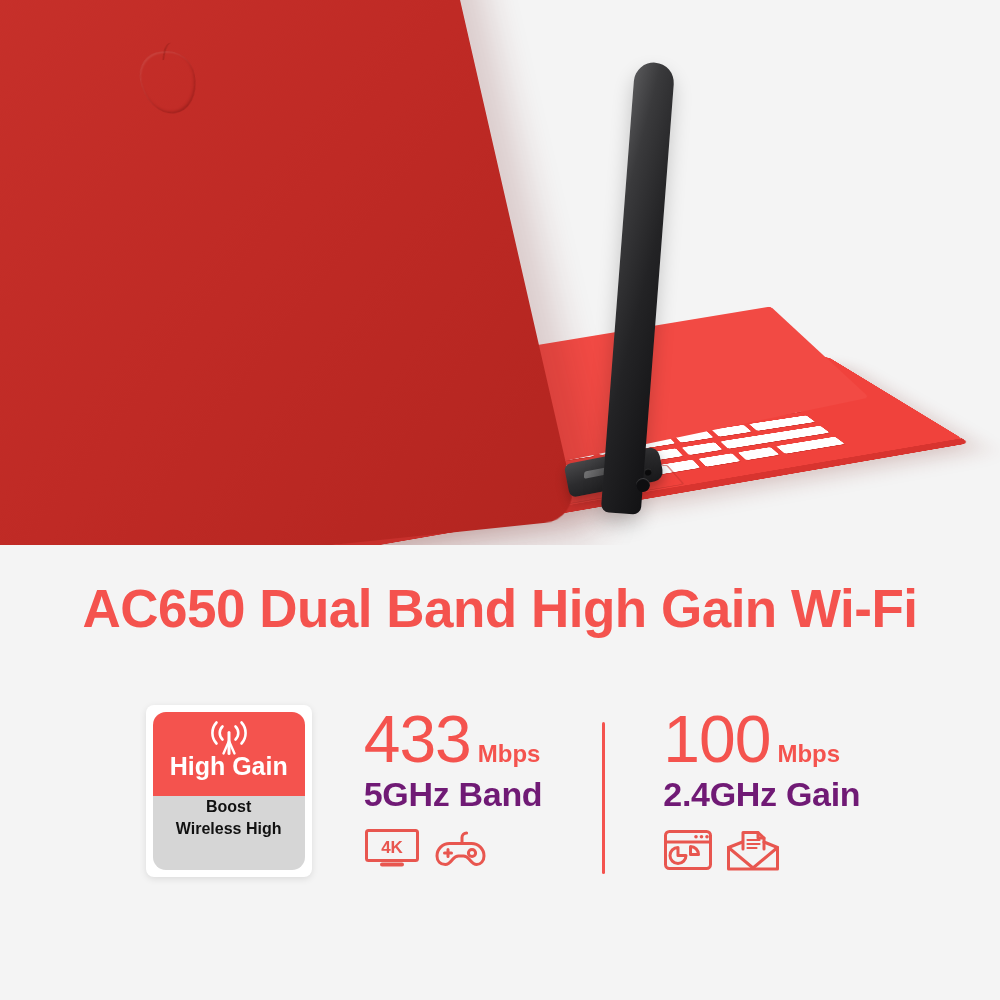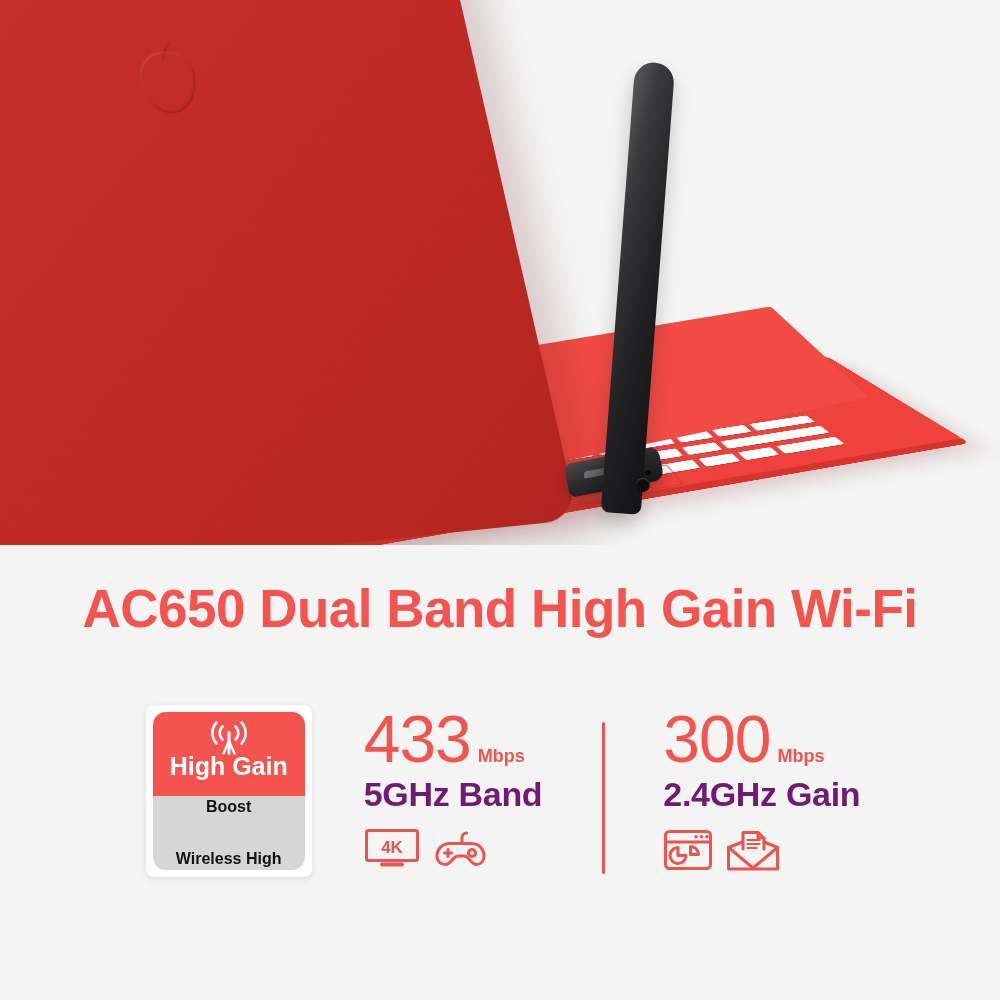--- a/index.html
+++ b/index.html
@@ -253,21 +253,21 @@
     line-height: 1;
     margin-top: -3px;
   }
   .badge-bottom {
     background: #d6d6d6;
     flex: 1;
     border-radius: 0 0 13px 13px;
     display: flex;
     flex-direction: column;
     align-items: center;
-    justify-content: space-between;
+    justify-content: flex-start;
     color: #111111;
     font-size: 16px;
     font-weight: bold;
     line-height: 1.35;
     text-align: center;
   }
 
   
   .spec {
     display: flex;
@@ -282,21 +282,21 @@
     align-items: baseline;
     color: #f4534e;
   }
   .spec-number {
     font-size: 66px;
     font-weight: normal;
     line-height: .95;
     letter-spacing: -1px;
   }
   .spec-unit {
-    font-size: 18px;
+    font-size: 24px;
     font-weight: bold;
     margin-left: 7px;
   }
   .spec-band {
     color: #701a75;
     font-size: 34px;
     font-weight: bold;
     margin-top: 4px;
     letter-spacing: -0.3px;
   }
@@ -465,21 +465,21 @@
             <path d="M30 16.5v-6c0-2.6 2-4.6 4.6-4.6"></path>
           </svg>
         </span>
       </div>
     </div>
 
     <div class="divider"></div>
 
     <div class="spec spec-24g">
       <div class="spec-top">
-        <span class="spec-number">300</span>
+        <span class="spec-number">100</span>
         <span class="spec-unit">Mbps</span>
       </div>
       <div class="spec-band">2.4GHz Gain</div>
       <div class="spec-icons">
         <span>
           <svg width="50" height="44" viewBox="0 0 50 44" fill="none" stroke="#e8564f" stroke-width="3" stroke-linejoin="round">
             <rect x="2.5" y="3.5" width="45" height="37" rx="4"></rect>
             <path d="M2.5 14h45"></path>
             <circle cx="33" cy="8.8" r="1.8" fill="#e8564f" stroke="none"></circle>
             <circle cx="38.5" cy="8.8" r="1.8" fill="#e8564f" stroke="none"></circle>

